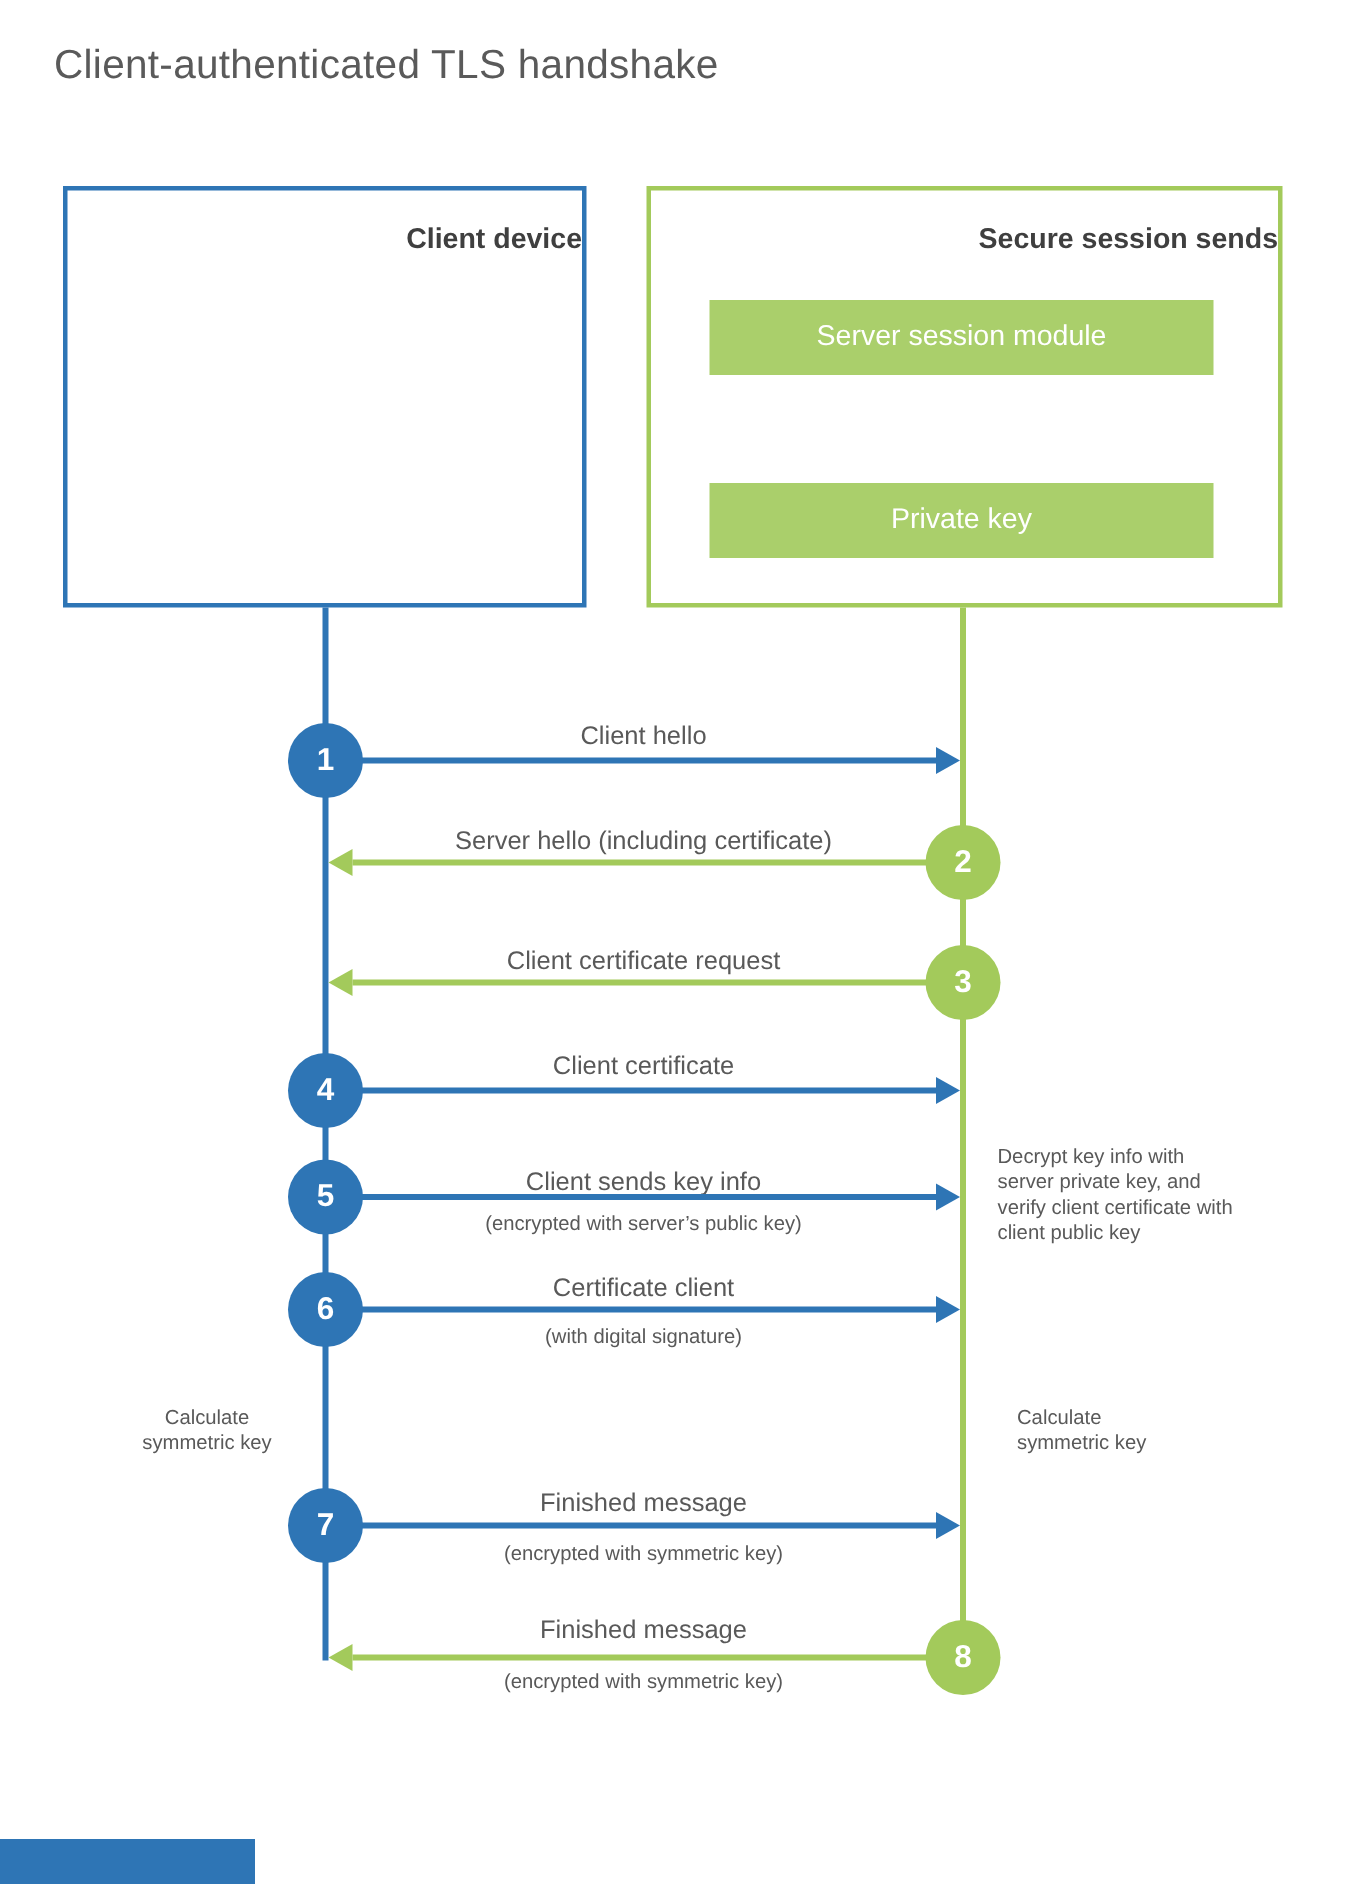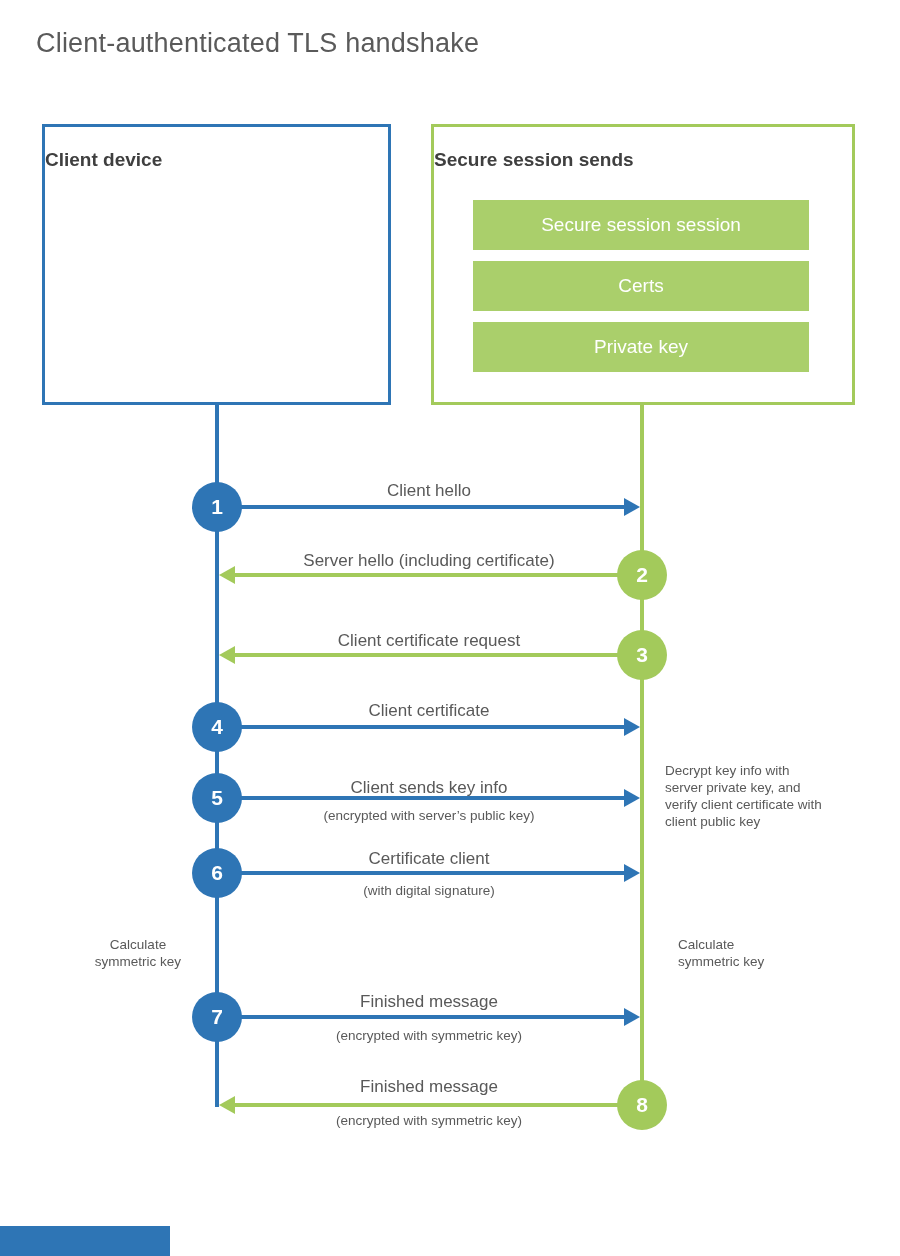--- a/index.html
+++ b/index.html
@@ -8,21 +8,21 @@
     font-family:"Liberation Sans","DejaVu Sans",sans-serif; overflow:hidden;
   }
   .title {
     position:absolute; left:36px; top:28px; margin:0;
     font-size:27px; font-weight:300; color:#5a5a5a; letter-spacing:0.2px;
   }
   
   .box { position:absolute; box-sizing:border-box; background:#fff; }
   .client-box { left:42px; top:124px; width:349px; height:281px; border:3px solid #2e75b5; }
   .server-box { left:431px; top:124px; width:424px; height:281px; border:3px solid #a3ca5b; }
-  .box-title { margin-top:22px; text-align:left; font-size:19px; font-weight:bold; color:#3f3f3f; }
+  .box-title { margin-top:22px; text-align:right; font-size:19px; font-weight:bold; color:#3f3f3f; }
   .client-app {
     position:absolute; left:78px; top:199px; width:277px; height:174px; box-sizing:border-box;
     background:#5b9bd5; border:1px dotted #bcd6ee; color:#ffffff; font-size:19px; line-height:1.5;
     display:flex; align-items:center; justify-content:center; text-align:center;
   }
   .bar {
     position:absolute; left:473px; width:336px; height:50px; background:#aacf6b;
     color:#ffffff; font-size:19px; display:flex; align-items:center; justify-content:center;
   }
   
@@ -58,24 +58,21 @@
   <h1 class="title">Client-authenticated TLS handshake</h1>
 
   <div class="box client-box">
     <div class="box-title">Client device</div>
   </div>
 
   <div class="box server-box">
     <div class="box-title">Secure session sends</div>
   </div>
   <div class="bar" style="top:200px">
-    <span>Secure session session</span>
-  </div>
-  <div class="bar" style="top:261px">
-    <span>Certs</span>
+    <span>Server session module</span>
   </div>
   <div class="bar" style="top:322px">
     <span>Private key</span>
   </div>
 
   <div class="lifeline blue"></div>
   <div class="lifeline green"></div>
 
   <div class="msg" style="top:481px">Client hello</div>
   <div class="aline blue" style="left:217px; top:505px; width:407px"></div>

